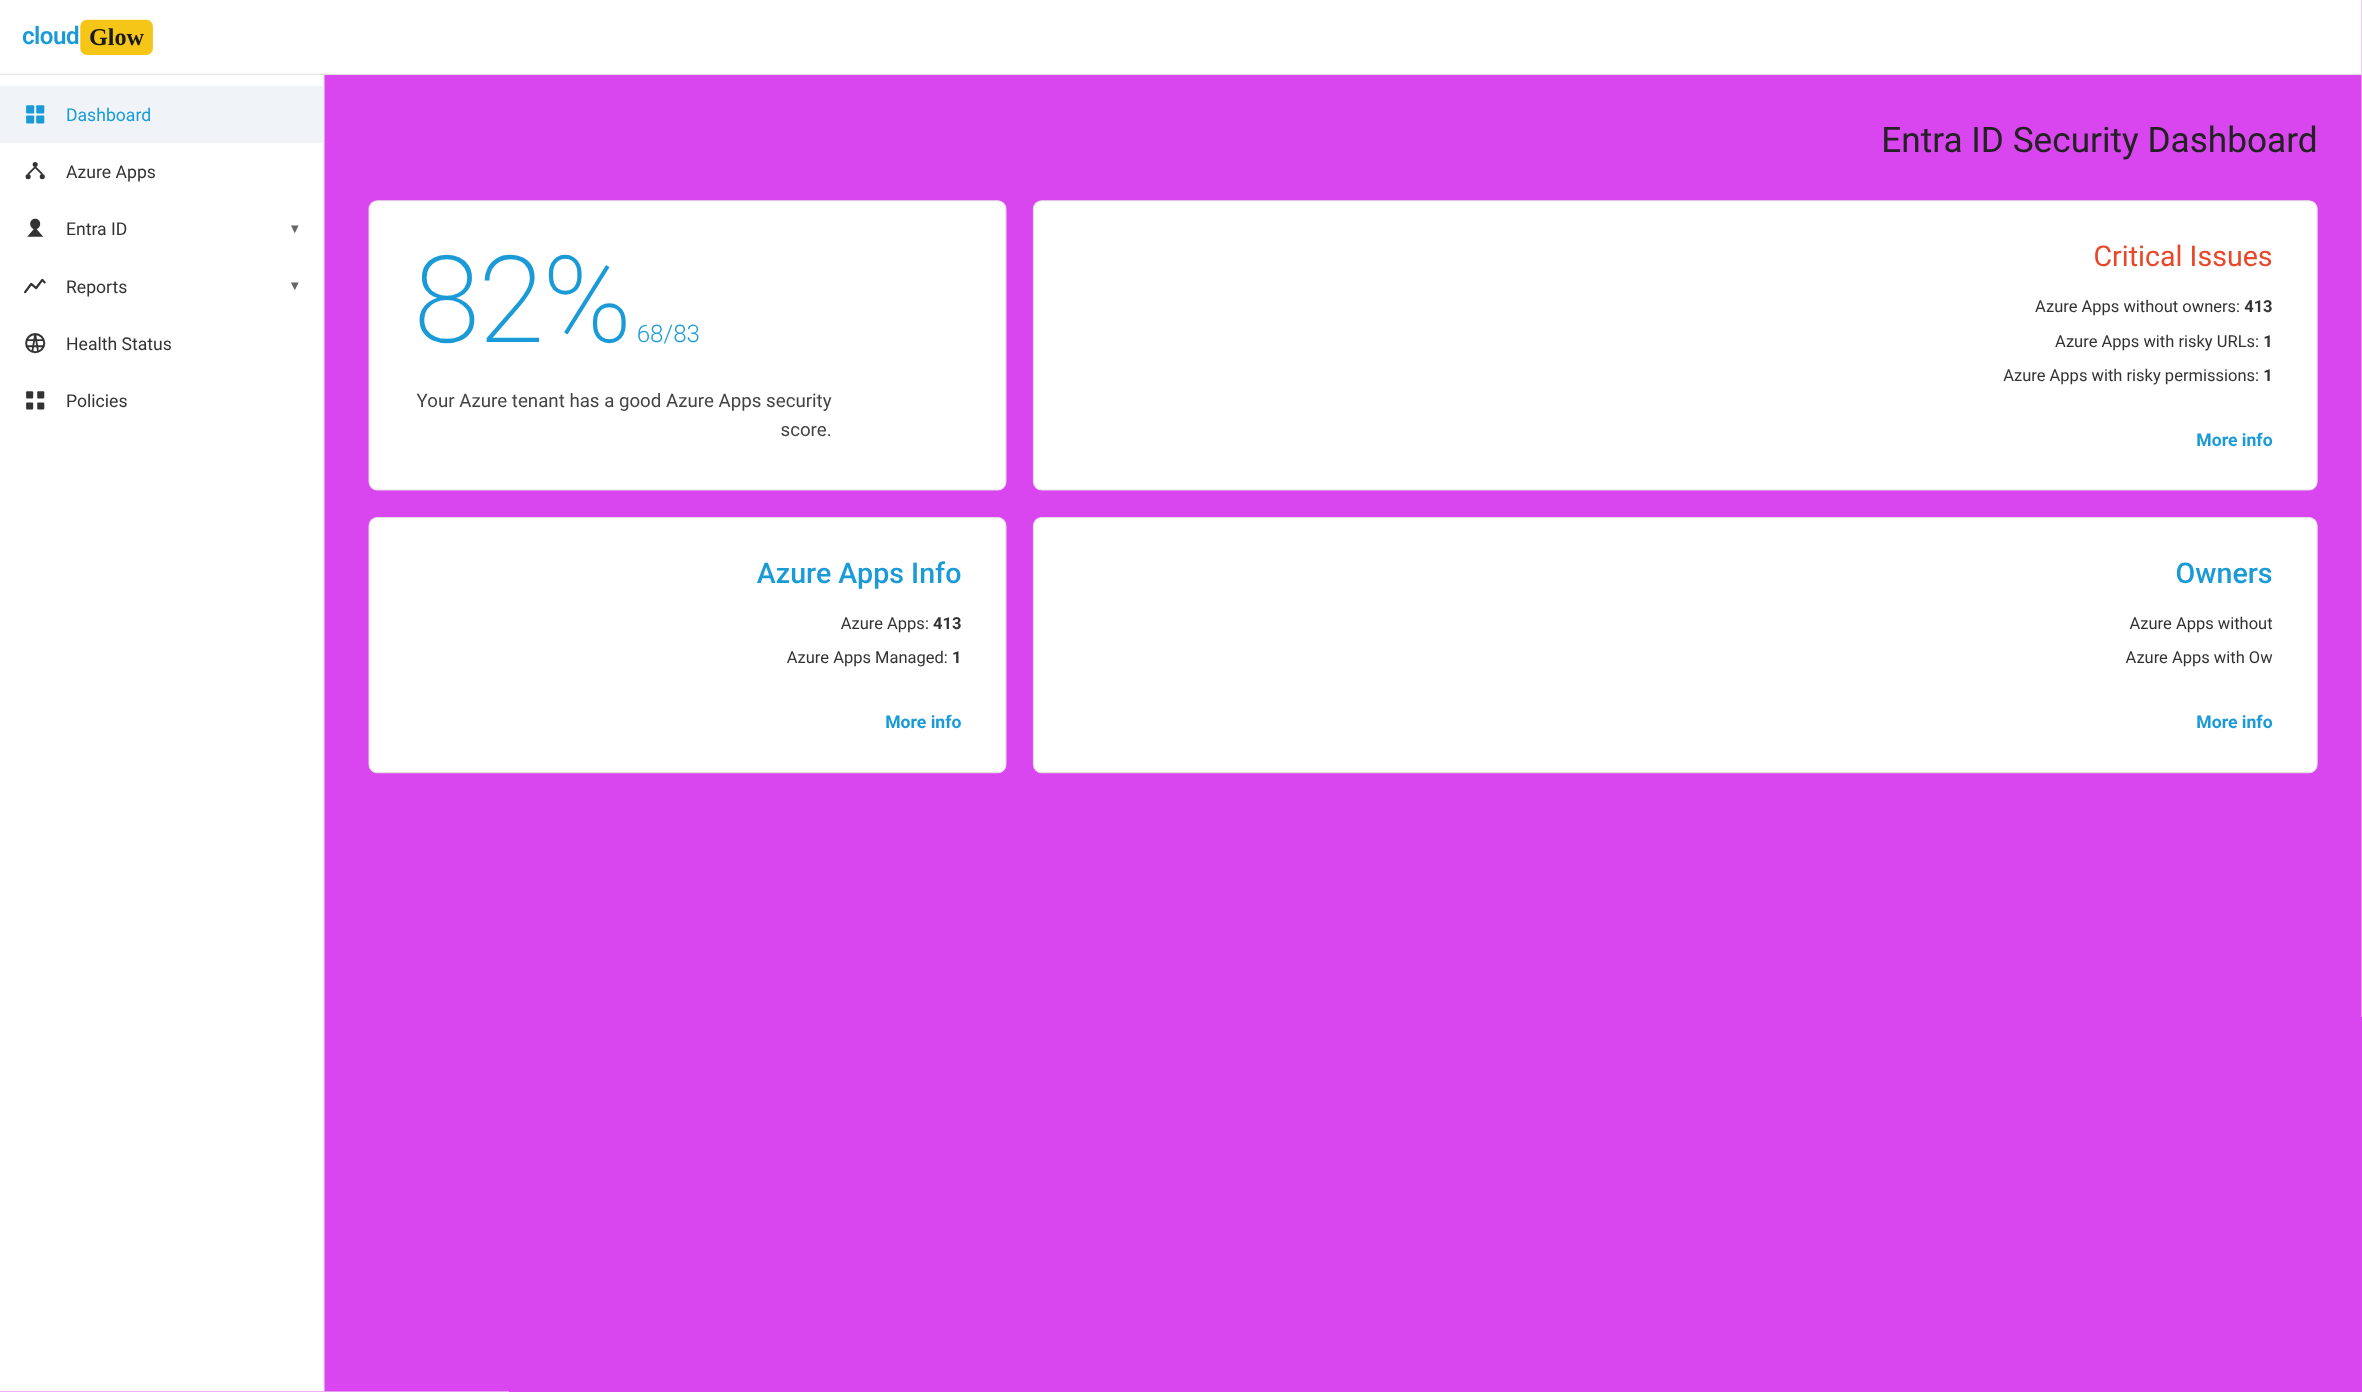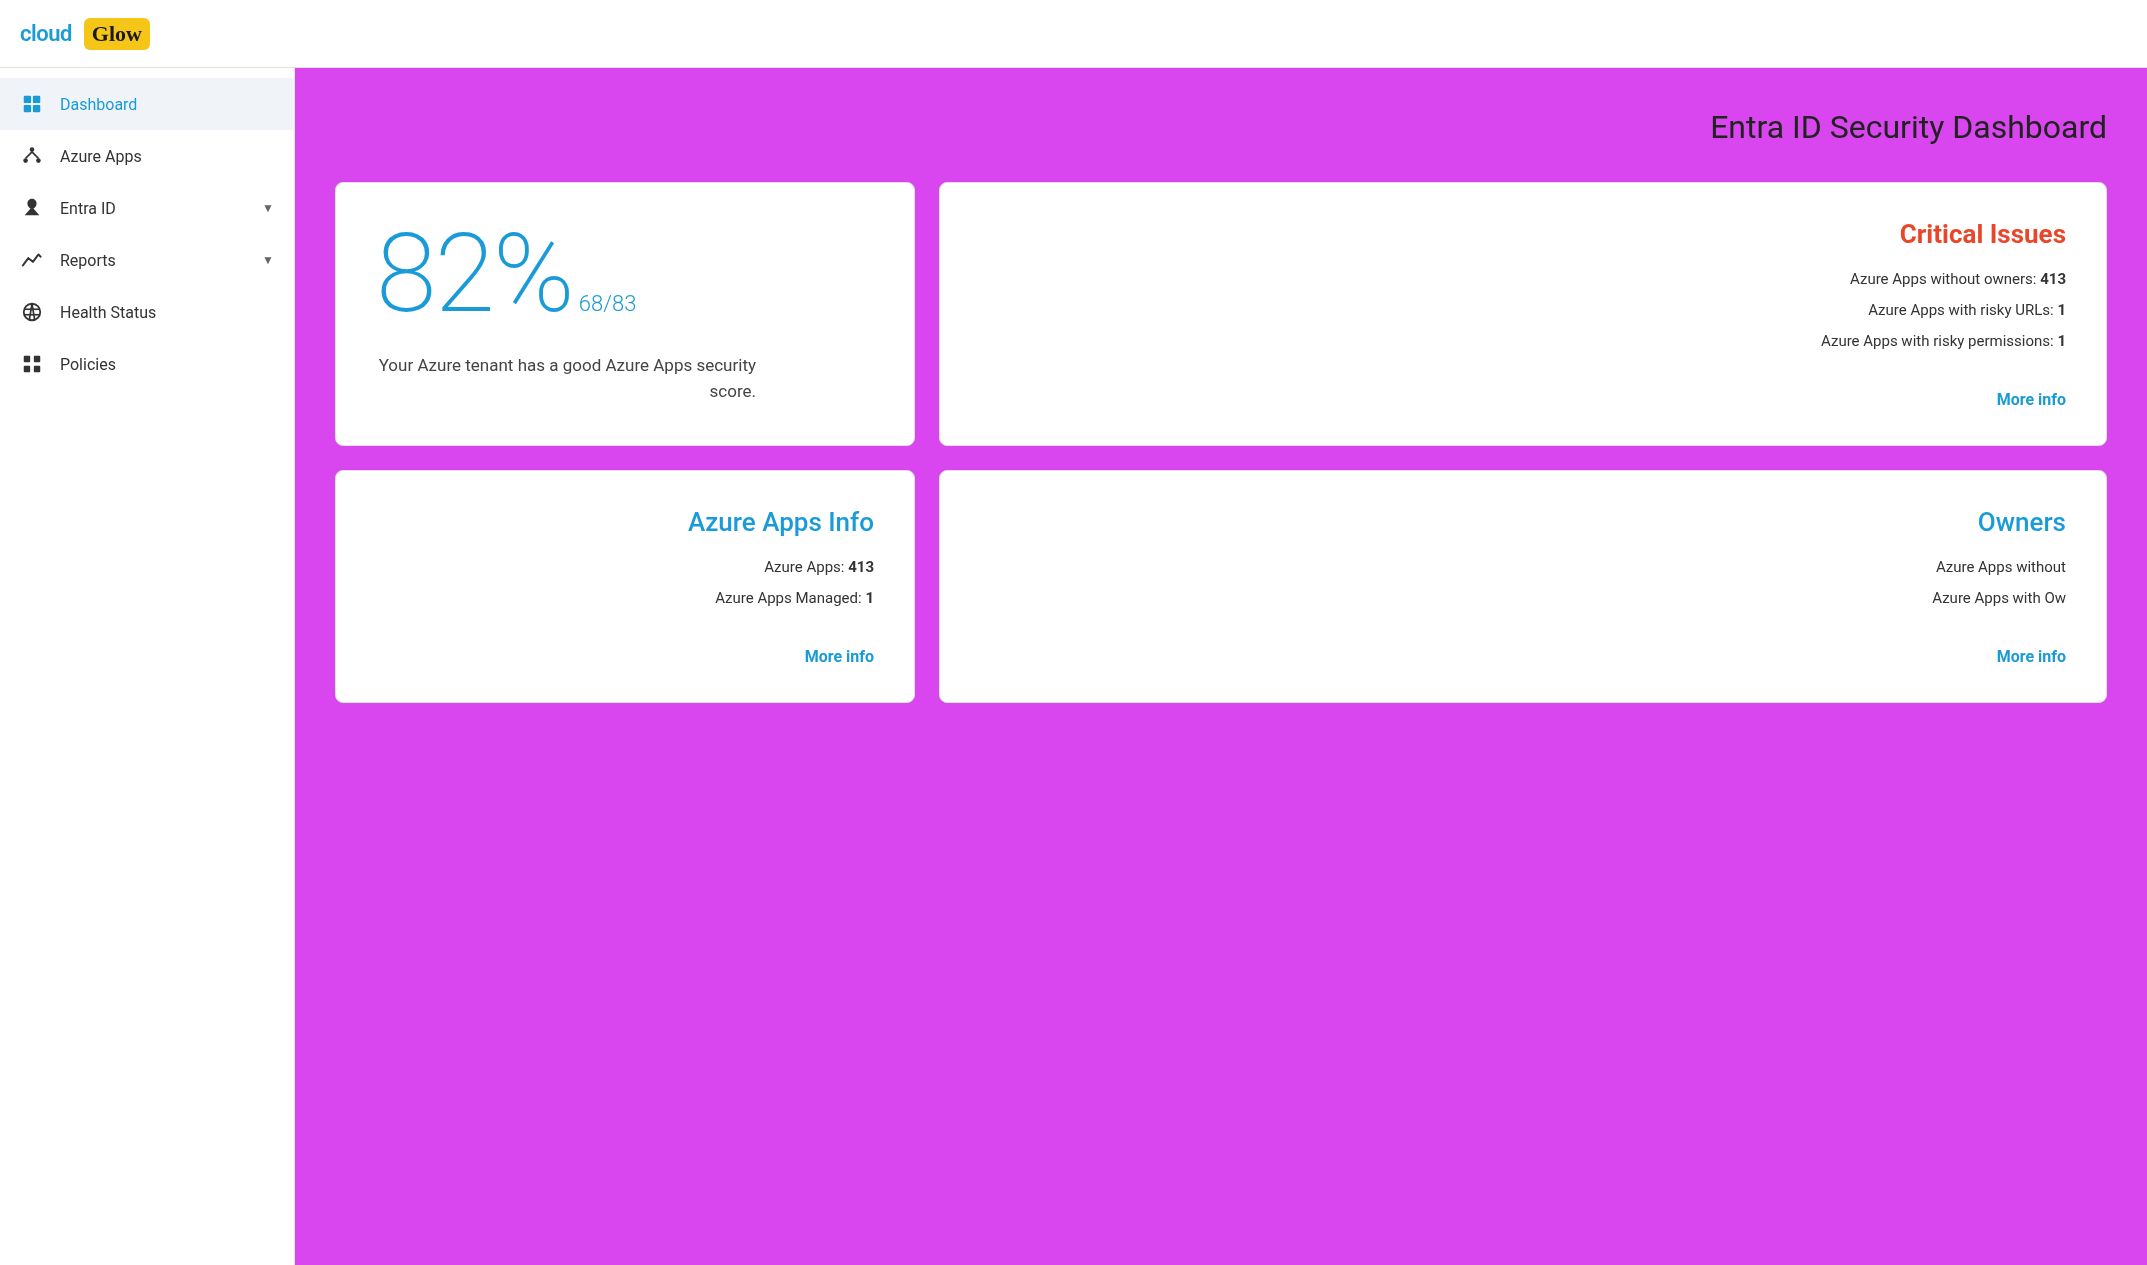--- a/index.html
+++ b/index.html
@@ -11,21 +11,21 @@
       border-bottom: 1px solid #e0e0e0;
       display: flex;
       align-items: center;
       padding: 0 20px;
       flex-shrink: 0;
     }
 
     .logo {
       display: flex;
       align-items: center;
-      gap: 11px;
+      gap: 0;
     }
 
     .logo-cloud {
       color: #1a9bd7;
       font-size: 22px;
       font-weight: 600;
       letter-spacing: -0.5px;
     }
 
     .logo-glow-box {
@@ -160,21 +160,21 @@
     .score-description {
       font-size: 17px;
       color: #444;
       line-height: 1.5;
       max-width: 380px;
     }
 
     
     .card-title-red {
       font-size: 26px;
-      font-weight: 700;
+      font-weight: 400;
       color: #e8472a;
       margin-bottom: 20px;
     }
 
     .card-title-blue {
       font-size: 26px;
       font-weight: 500;
       color: #1a9bd7;
       margin-bottom: 20px;
     }

